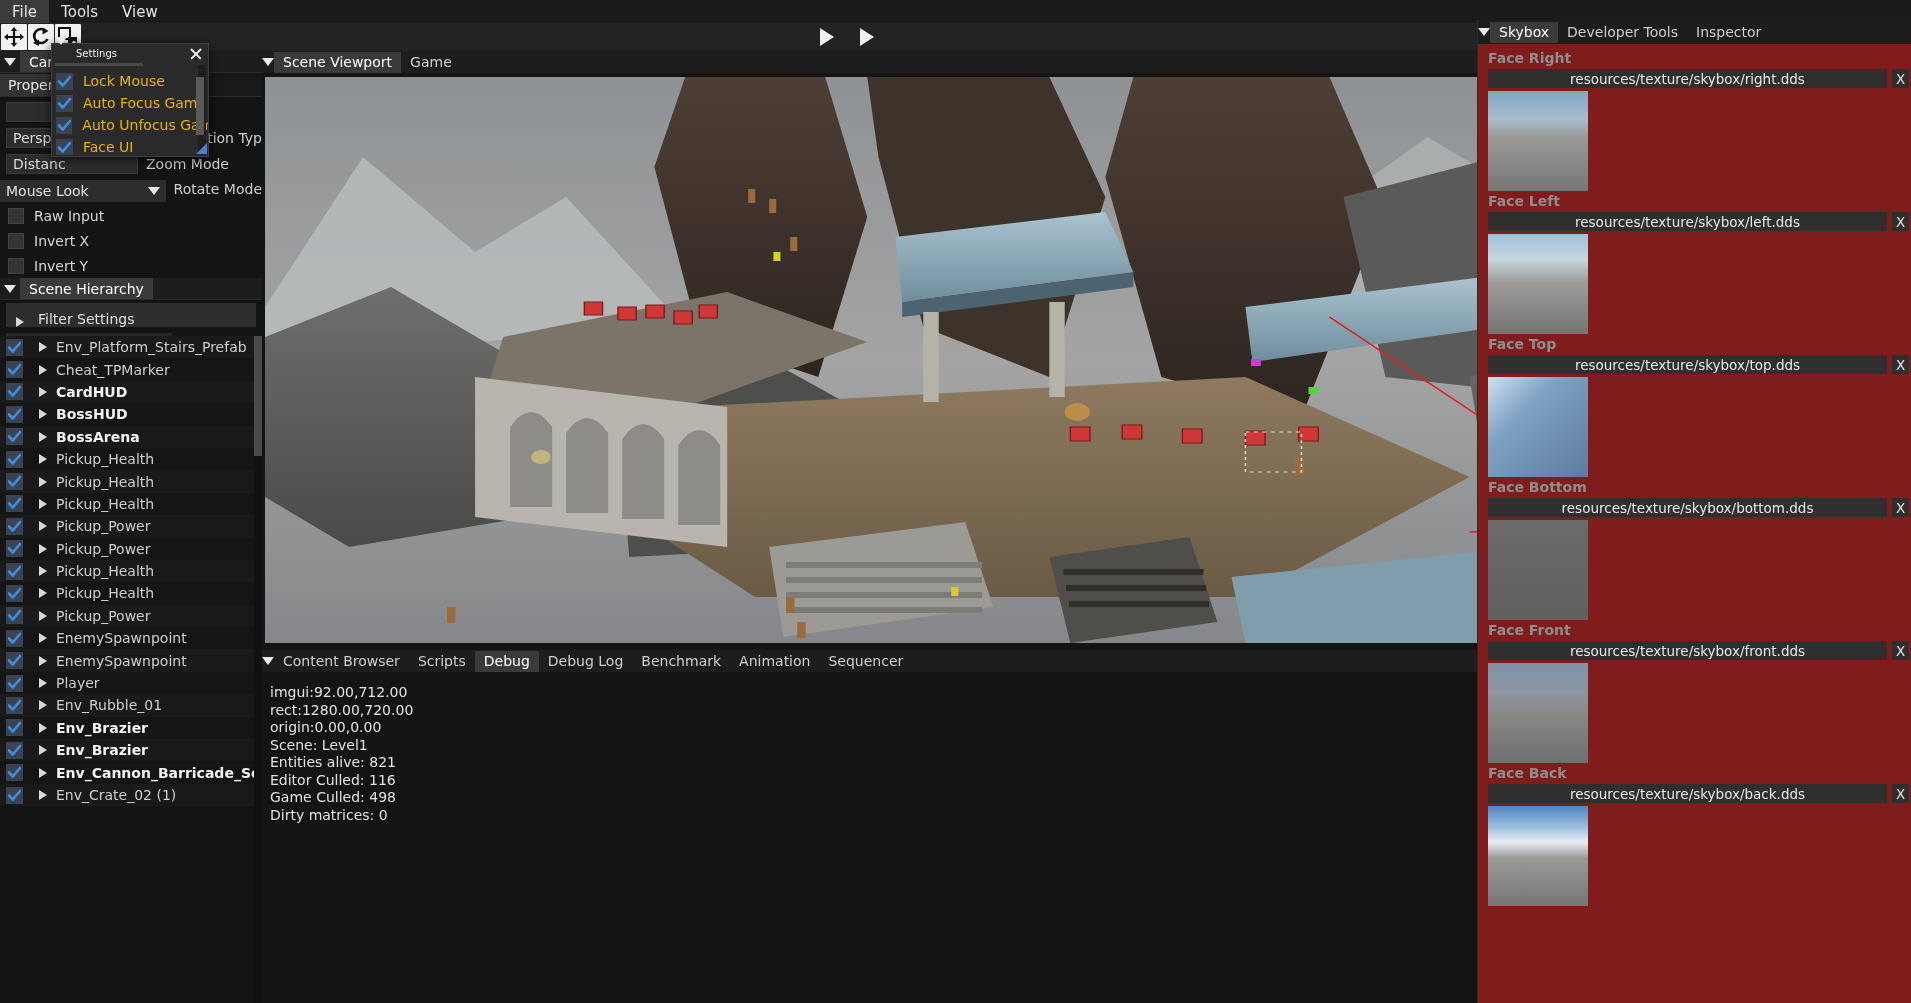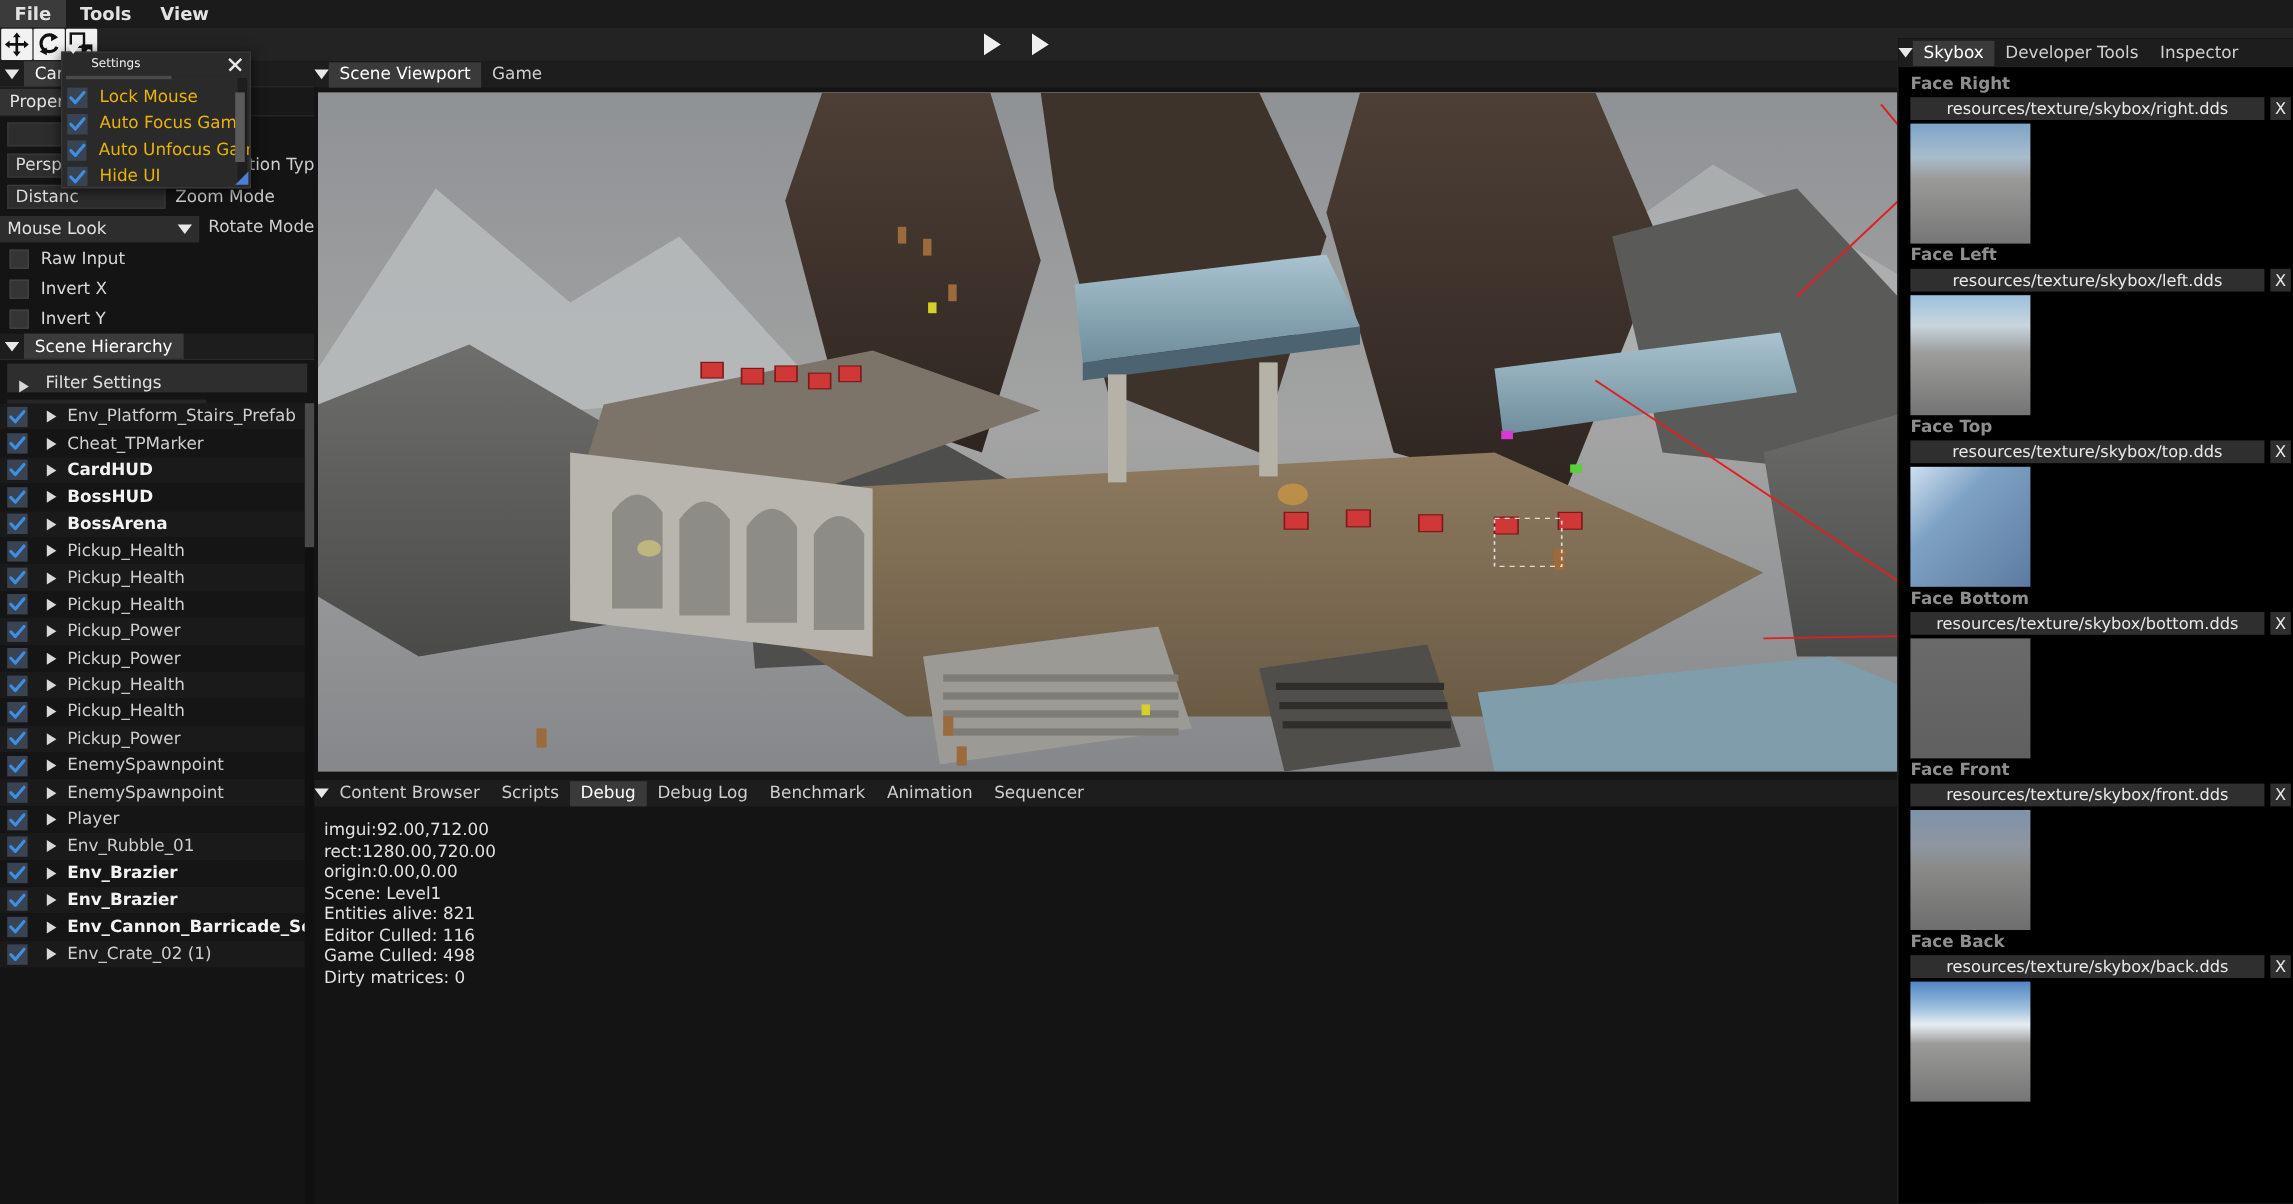--- a/index.html
+++ b/index.html
@@ -13,21 +13,21 @@
   }
   .app { position: relative; width: 1911px; height: 1003px; background: #141414; }
 
   
   .menubar {
     position: absolute; left: 0; top: 0; width: 1911px; height: 23px;
     background: #1b1b1b; display: flex; align-items: center;
   }
   .menu-item {
     padding: 2px 12px; font-size: 15px; color: #e2e2e2; height: 23px;
-    display: flex; align-items: center; cursor: default; font-weight: bold;
+    display: flex; align-items: center; cursor: default;
   }
   .menu-item.active { background: #3b3b3b; }
 
   
   .toolbar {
     position: absolute; left: 0; top: 23px; width: 1911px; height: 28px;
     background: #232323; display: flex; align-items: center;
   }
   .tool-btn {
     width: 26px; height: 26px; margin-left: 1px; background: #f2f2f2;
@@ -151,22 +151,22 @@
     position:absolute; left:3px; top:26px; right:3px; bottom:3px;
     background: linear-gradient(#8a8d90, #9a9b9c 45%, #7e7f80);
     overflow:hidden;
   }
   .debug-panel { position:absolute; left:0; top:599px; right:0; bottom:0; background:#141414; }
   .debug-tabs { height:22px; background:#1d1d1d; display:flex; align-items:center; }
   .debug-body { padding:12px 8px 0 8px; }
   .debug-line { font-size:14px; color:#e2e2e2; height:17px; line-height:17px; margin-bottom:0.5px; }
 
   
-  .right-col { position:absolute; right:0; top:20px; width:330px; bottom:0; background:#000000;
-               border-left:1px solid #2a2a2a;margin-top:12px; }
+  .right-col { position:absolute; right:0; top:20px; width:434px; bottom:0; background:#7f1d1d;
+               border-left:1px solid #2a2a2a; }
   .sky-tabs { height:24px; background:#1d1d1d; display:flex; align-items:center; }
   .sky-body { position:absolute; left:0; top:24px; right:0; bottom:0; overflow:hidden; padding-top:4px; }
   .face-label { font-size:14px; font-weight:bold; color:#8e8e8e; padding:2px 0 3px 10px; }
   .face-path-row { display:flex; align-items:center; height:19px; margin:0 2px 0 10px; }
   .face-path {
     flex:1; height:19px; background:#2f2f2f; display:flex; align-items:center; justify-content:center;
     font-size:13.5px; color:#e8e8e8;
   }
   .face-x {
     width:17px; height:19px; background:#2f2f2f; margin-left:5px; display:flex;
@@ -505,21 +505,21 @@
               </svg>
             </span>
             <span class="sl">Auto Unfocus Gam</span>
           </div>
           <div class="s-row">
             <span class="chk-on">
               <svg width="15" height="15" viewBox="0 0 15 15">
                 <path d="M2 7.5 L5.8 11.5 L13 3" stroke="#3f8fe0" stroke-width="2.6" fill="none" stroke-linecap="round" stroke-linejoin="round"></path>
               </svg>
             </span>
-            <span class="sl">Hide UI</span>
+            <span class="sl">Face UI</span>
           </div>
         </div>
       <div class="popup-scroll-track">
         <div class="popup-scroll-thumb"></div>
       </div>
       <div class="popup-corner"></div>
     </div>
   </div>
 
   <div class="center-col">

